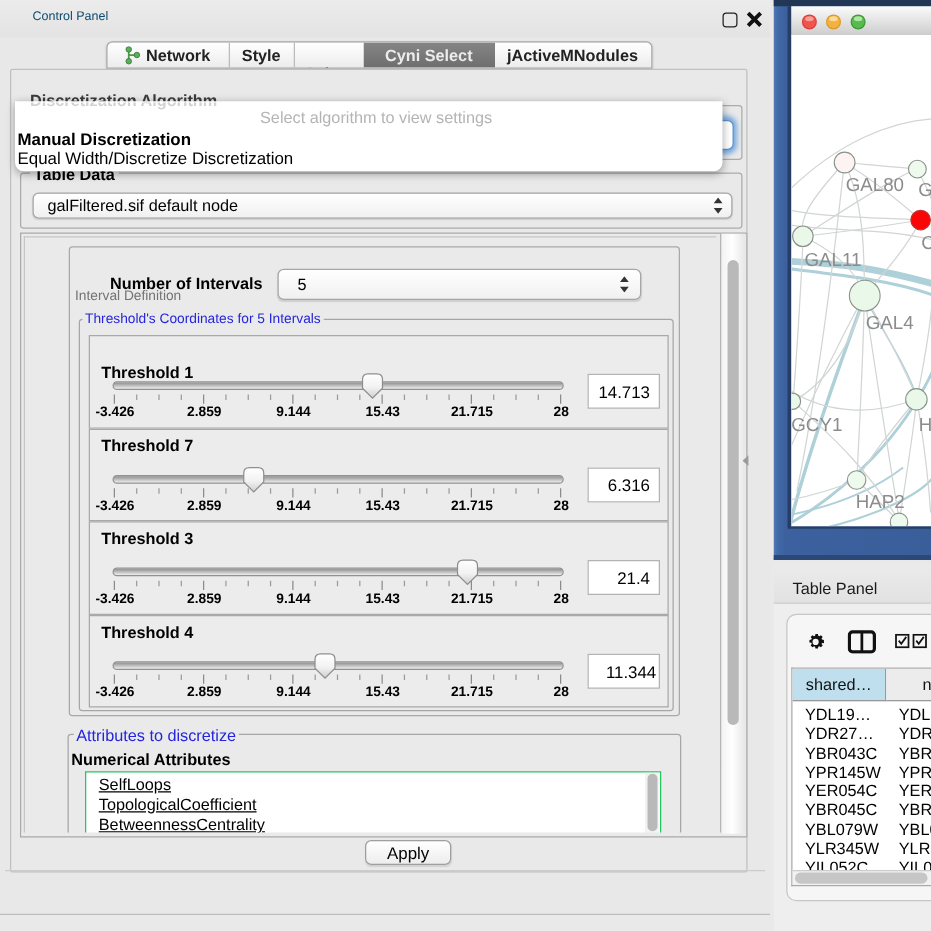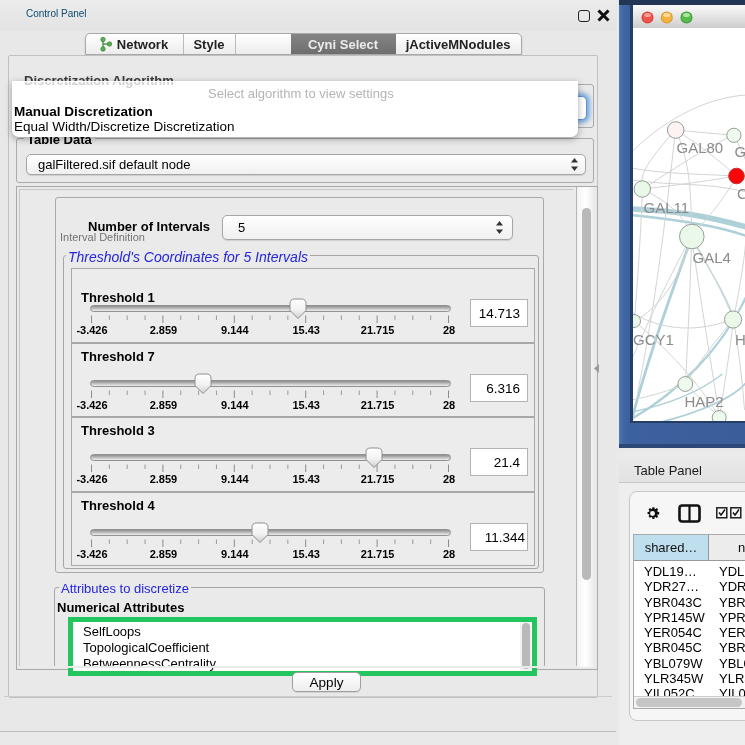--- a/index.html
+++ b/index.html
@@ -68,21 +68,21 @@
   <div class="abs b" style="left:88px;top:219px;font-size:13px;color:#000;">Number of Intervals</div>
   <div class="abs" style="left:222px;top:215px;width:289px;height:23px;border:1px solid #a6a6a6;border-radius:5px;background:linear-gradient(#ffffff,#f0f0f0);box-shadow:0 1px 1px rgba(0,0,0,0.12);">
     <div class="abs" style="left:15px;top:4px;font-size:13px;color:#000;">5</div>
     <svg class="abs" style="right:8px;top:5px;" width="9" height="13" viewBox="0 0 9 13">
       <path d="M4.5 0 L8 4.6 L1 4.6 Z" fill="#333"></path>
         <path d="M4.5 13 L8 8.4 L1 8.4 Z" fill="#333"></path>
     </svg>
   </div>
 
   <div class="abs" style="left:63px;top:255px;width:474px;height:312px;border:1px solid #a6a6a6;border-radius:3px;"></div>
-  <div class="abs" style="left:66px;top:249px;font-size:14px;color:#2525dd;background:#eaeaea;padding:0 2px;font-style:italic;">Threshold's Coordinates for 5 Intervals</div>
+  <div class="abs" style="left:66px;top:249px;font-size:11px;color:#2525dd;background:#eaeaea;padding:0 2px;">Threshold's Coordinates for 5 Intervals</div>
 
   <div class="abs" style="left:71.0px;top:268.0px;width:462.0px;height:72.5px;border:1px solid #a9a9a9;background:#ececec;">
   <div class="abs b" style="left:9px;top:21px;font-size:13px;color:#000;">Threshold 1</div>
   <div class="abs" style="left:18px;top:36px;width:359px;height:5px;border:1px solid #919191;border-radius:3.5px;background:linear-gradient(#8f8f8f,#c2c2c2 55%,#efefef);"></div>
   <svg class="abs" style="left:18px;top:46px;" width="362" height="9" viewBox="0 0 362 9">
         <line x1="1.50" y1="0.5" x2="1.50" y2="8" stroke="#8b8b8b" stroke-width="1"></line>
         <line x1="19.35" y1="0.5" x2="19.35" y2="5" stroke="#9b9b9b" stroke-width="1"></line>
         <line x1="37.20" y1="0.5" x2="37.20" y2="5" stroke="#9b9b9b" stroke-width="1"></line>
         <line x1="55.05" y1="0.5" x2="55.05" y2="5" stroke="#9b9b9b" stroke-width="1"></line>
         <line x1="72.90" y1="0.5" x2="72.90" y2="8" stroke="#8b8b8b" stroke-width="1"></line>
@@ -250,21 +250,21 @@
             <stop offset="0.55" stop-color="#f2f2f2"></stop>
             <stop offset="1" stop-color="#cfcfcf"></stop>
     </linearGradient>
         </defs>
       </svg>
 </div>
 
   <div class="abs" style="left:54px;top:587px;width:489px;height:79px;border:1px solid #a6a6a6;border-radius:3px;"></div>
   <div class="abs" style="left:59px;top:581px;font-size:13px;color:#2525dd;background:#eaeaea;padding:0 2px;">Attributes to discretize</div>
   <div class="abs b" style="left:57px;top:600px;font-size:13px;color:#000;">Numerical Attributes</div>
-  <div class="abs" style="left:68px;top:617px;width:459px;height:49px;border:5px solid #22c55e;background:#fff;overflow:hidden;">
+  <div class="abs" style="left:68px;top:617px;width:459px;height:49px;border:1px solid #22c55e;background:#fff;overflow:hidden;text-decoration:underline;">
     <div style="font-size:13px;color:#000;padding:2px 0 0 10px;line-height:16px;">SelfLoops<br>TopologicalCoefficient<br>BetweennessCentrality</div>
     <div class="abs" style="right:1px;top:0;width:11px;height:49px;background:#f2f2f2;"></div>
     <div class="abs" style="right:2px;top:1px;width:8px;height:46px;background:#b9b9b9;border-radius:4px;"></div>
   </div>
 
   <div class="abs" style="left:17px;top:666px;width:560px;height:2px;background:#eaeaea;"></div>
 
   <div class="abs" style="left:12px;top:81px;width:566px;height:55.5px;background:#ffffff;border-radius:0 0 7px 7px;box-shadow:0 2px 7px rgba(0,0,0,0.35);"></div>
   <div class="abs" style="left:24px;top:82px;width:200px;height:7px;overflow:hidden;">
     <div class="abs b" style="left:0;top:-9px;font-size:13px;color:#d2d2d2;">Discretization Algorithm</div>

